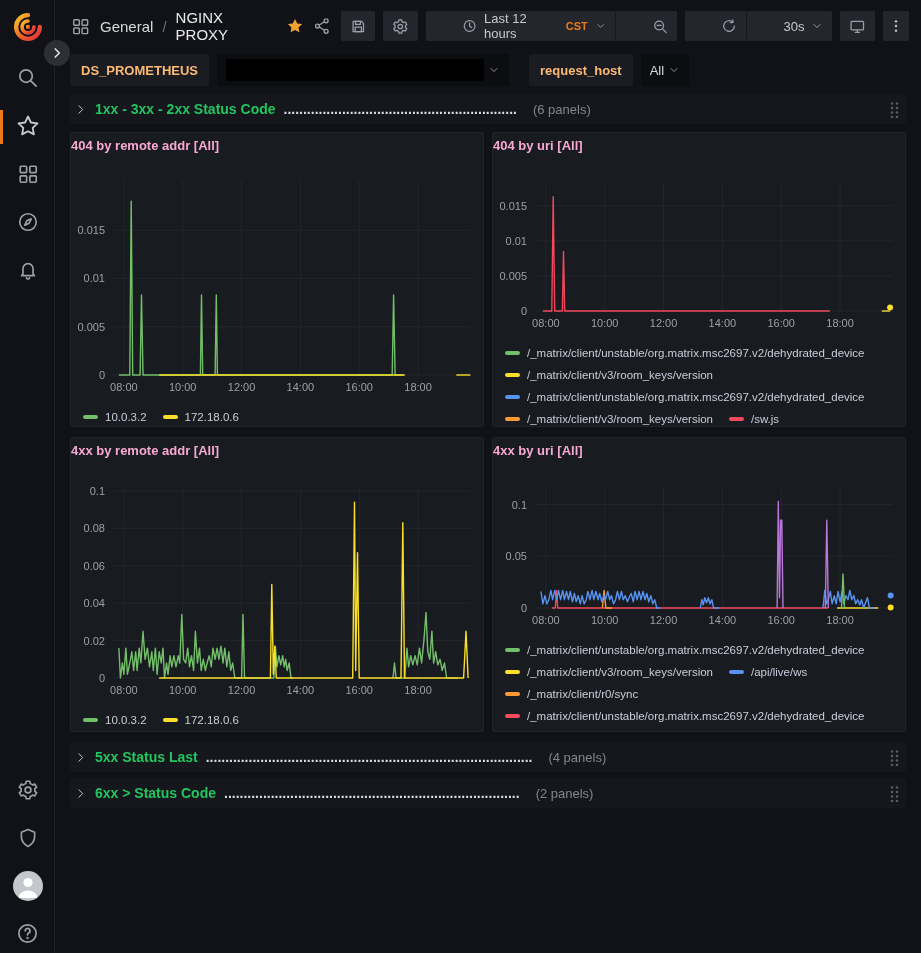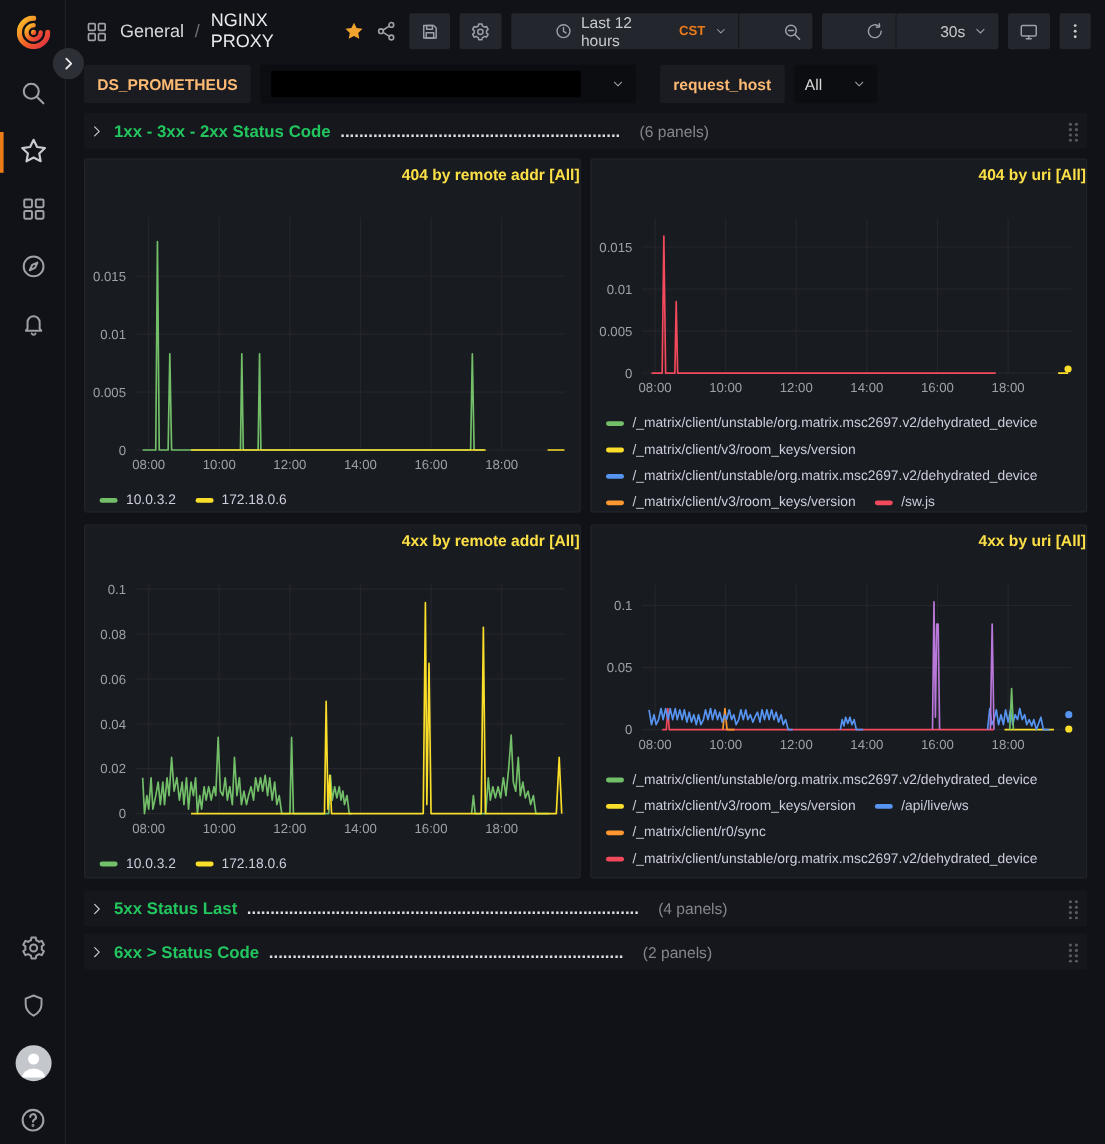--- a/index.html
+++ b/index.html
@@ -28,38 +28,38 @@
   .tb-btn { height:30px; min-width:34px; display:flex; align-items:center; justify-content:center;
     background:#24262d; border-radius:2px; color:#c7c9ce; gap:7px; padding:0 9px; font-size:13px; }
   .tb-group { display:flex; background:#24262d; border-radius:2px; }
   .tb-group .tb-btn { background:transparent;padding-left:36px; }
   .tb-group .tb-btn + .tb-btn { border-left:1px solid #16171c; }
   .tz { color:#eb7b18; font-weight:700; font-size:11px;text-align:right; }
 
   .submenu { height:36px; display:flex; align-items:center; gap:8px; padding:0 15px; }
   .var-label { height:32px; display:flex; align-items:center; padding:0 11px; background:#1a1c22;
     color:#fdba74; font-weight:700; font-size:13px; border-radius:2px; white-space:nowrap; }
-  .var-value { height:32px; display:flex; align-items:center; gap:25px; padding:0 9px;
+  .var-value { height:32px; display:flex; align-items:center; gap:4px; padding:0 9px;
     background:#0c0d10; border-radius:2px; color:#d8d9da; font-size:13px; }
   .redacted { width:258px; height:22px; background:#000; border-radius:1px; }
 
   .content { padding:6px 15px 0 15px; }
   .row { height:30px; display:flex; align-items:center; gap:8px; padding:0 6px 0 4px;
     margin-bottom:6px; border-radius:2px; }
   .row.collapsed { background:#16171d; }
   .row-title { font-weight:700; font-size:14px; white-space:nowrap; color:#22c55e; }
   .leader { font-size:14px; font-weight:700; color:#dcdde3; white-space:nowrap; overflow:hidden; }
   .row-count { color:#84868d; font-size:13px; margin-left:8px; white-space:nowrap; }
   .row-spacer { flex:1; }
 
   .grid { display:grid; grid-template-columns:1fr 1fr; gap:10px 8px; margin:8px 0 10px; }
   .panel { height:295px; background:#181b1f; border:1px solid #22242b; border-radius:2px;
     overflow:hidden; position:relative; }
-  .panel-title { height:24px; line-height:26px; text-align:right; font-size:13px;
-    font-weight:700; color:#fde047; }
+  .panel-title { height:24px; line-height:26px; text-align:left; font-size:13px;
+    font-weight:700; color:#f9a8d4; }
   .legend { display:flex; flex-wrap:wrap; column-gap:16px; row-gap:6px; margin:10px 10px 0 12px;
     font-size:11.5px; color:#ccccdc; line-height:16px; }
   .legend-item { display:flex; align-items:center; gap:7px; white-space:nowrap; }
   .swatch { width:15px; height:4px; border-radius:2px; flex:none; }
   .ic { stroke:#9da0a8; fill:none; stroke-width:1.8; stroke-linecap:round; stroke-linejoin:round; }
   .ic-bright { stroke:#c9cbd1; }
 </style>
 </head>
 <body>
 

